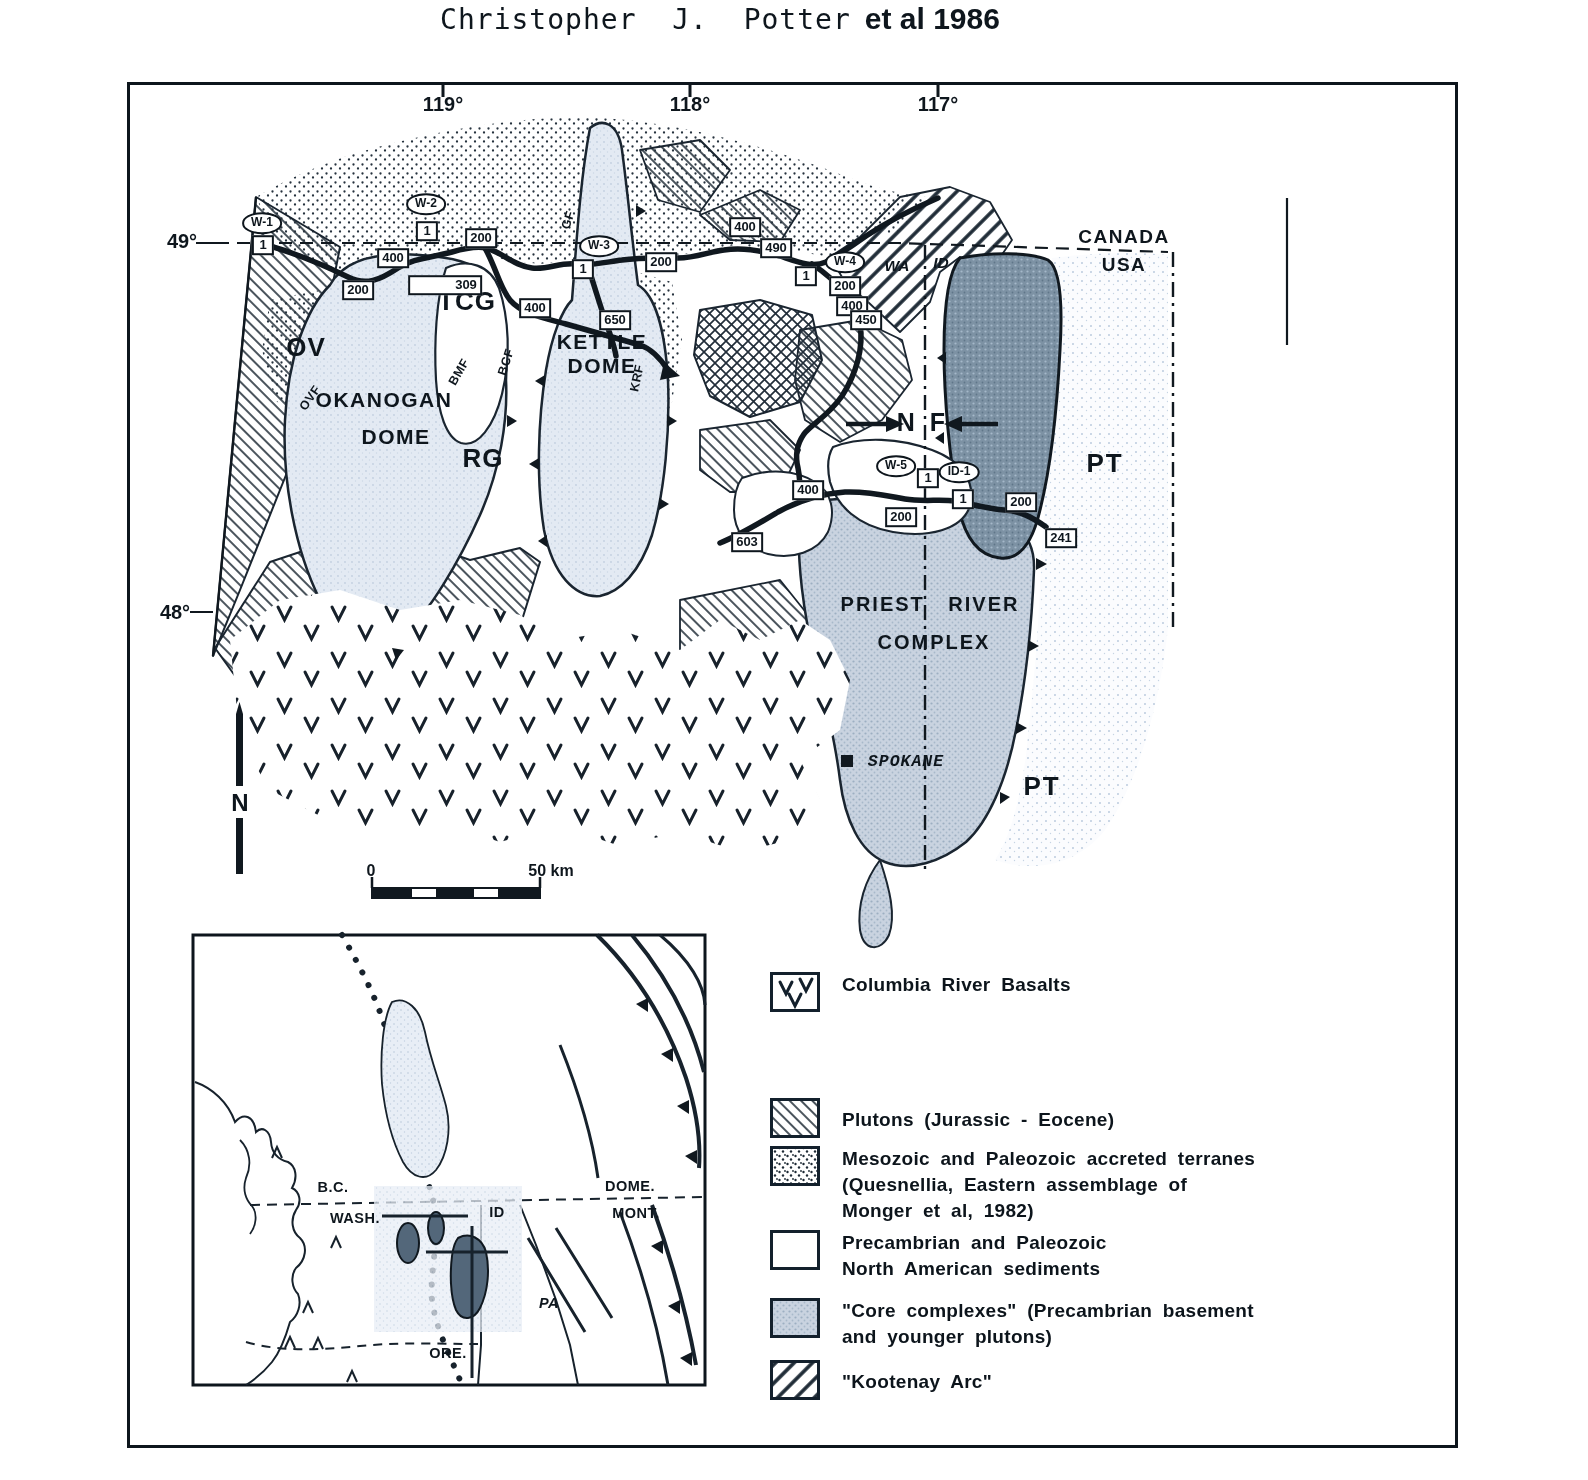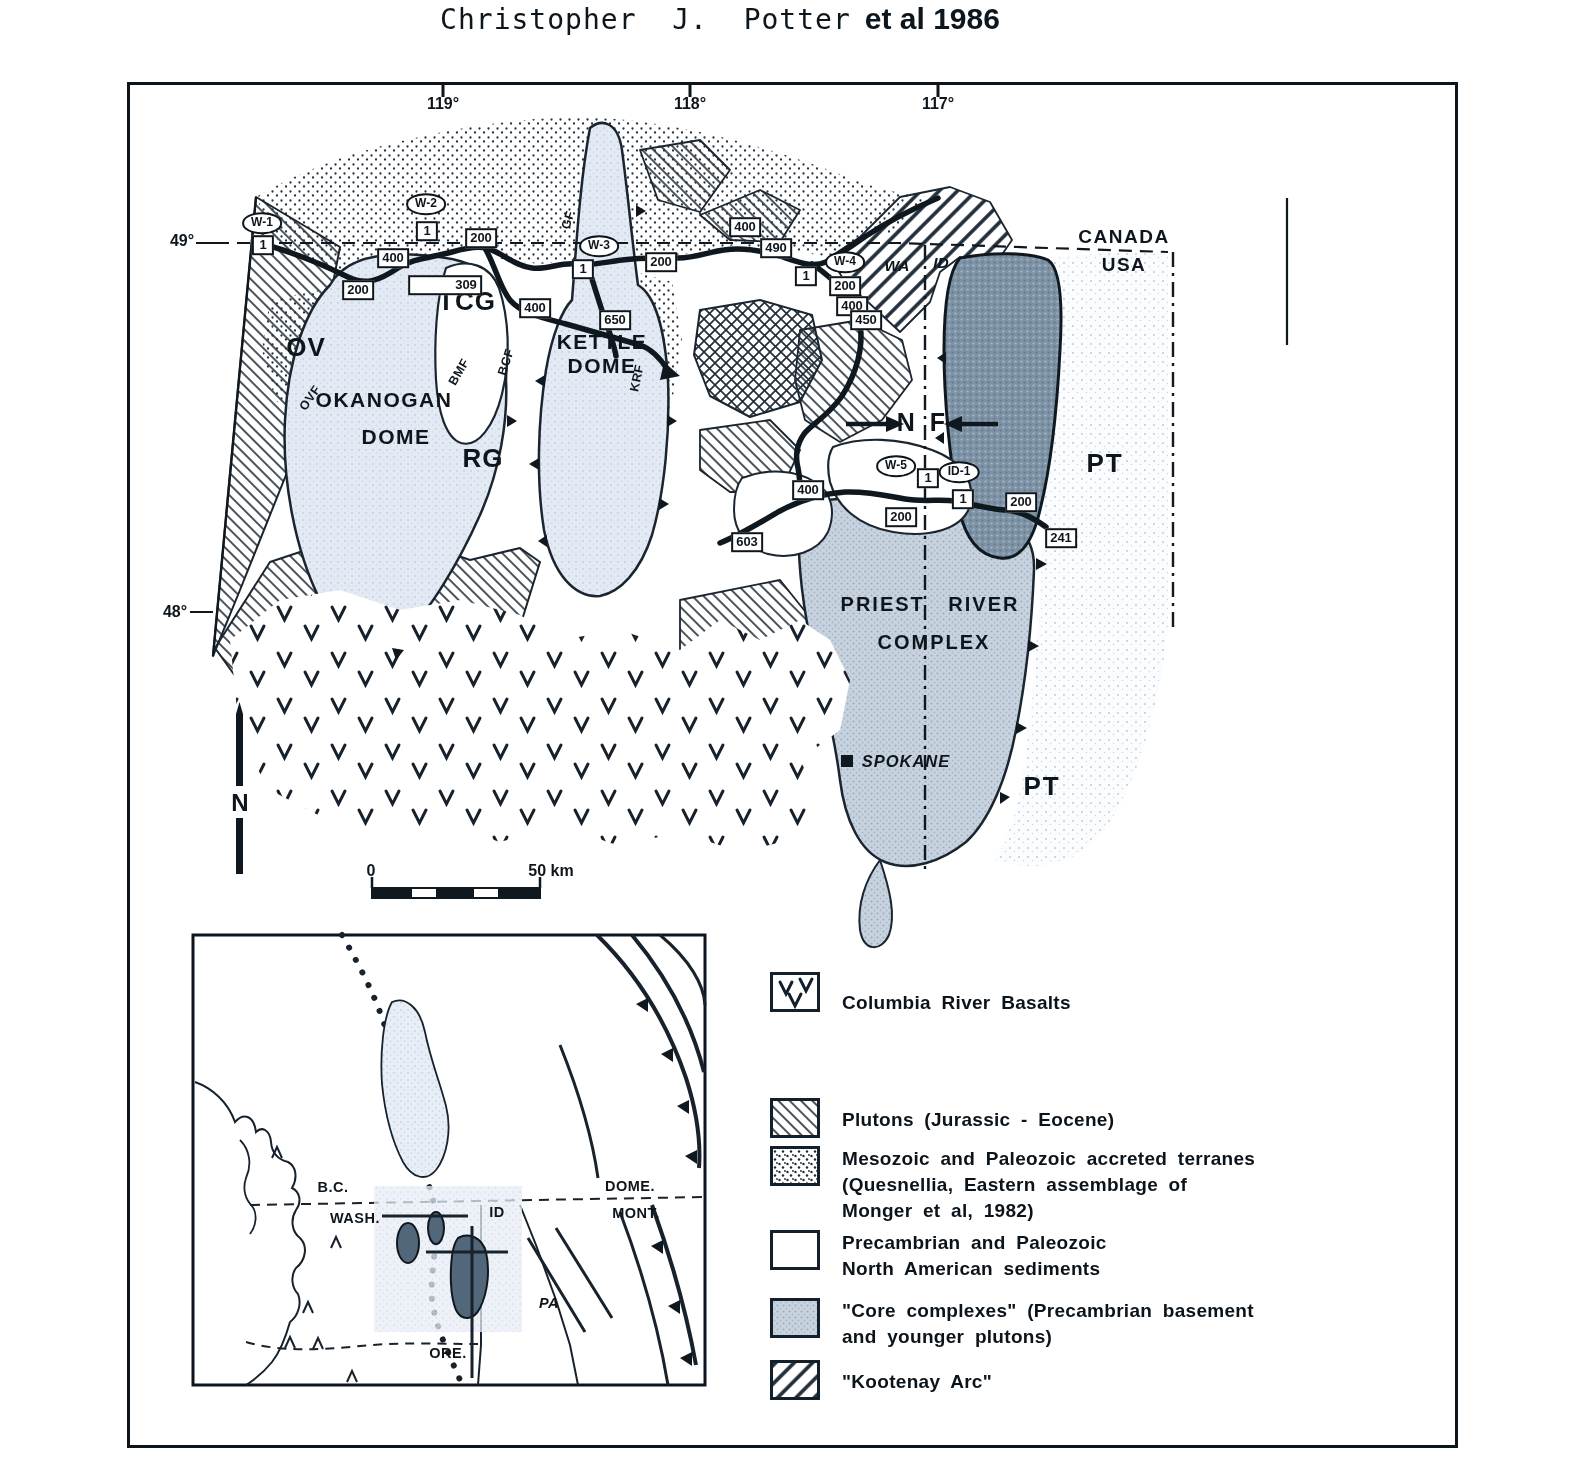--- a/index.html
+++ b/index.html
@@ -8,31 +8,31 @@
   #map-svg{position:absolute;left:0;top:0;pointer-events:none;}
   #figure-frame{position:absolute;left:127px;top:82px;width:1325px;height:1360px;
                 border:3.5px solid #0d151c;background:transparent;}
   #title{position:absolute;top:2px;left:130px;width:1180px;text-align:center;color:#0e161d;}
   #title .author{font-family:"DejaVu Sans Mono",monospace;font-weight:400;font-size:28px;
                  letter-spacing:1px;white-space:pre;}
   #title .suffix{font-family:"Liberation Sans",sans-serif;font-weight:600;font-size:30px;
                  margin-left:14px;}
   #labels{position:absolute;left:0;top:0;width:1588px;height:1480px;}
   .lbl{position:absolute;transform:translate(-50%,-50%);color:#0e161d;white-space:pre;}
-  .lon,.coord{font-weight:700;font-size:16px;}
+  .lon,.coord{font-weight:700;font-size:20px;}
   .lon-tick{position:absolute;top:84px;width:3px;height:13px;background:#0e161d;
             transform:translateX(-50%);}
   .country{font-weight:700;font-size:19px;letter-spacing:1.5px;}
   .state{font-weight:700;font-style:italic;font-size:15.5px;}
   .unit{font-weight:700;font-size:26px;letter-spacing:1px;}
   .dome{font-weight:700;font-size:21px;letter-spacing:1.5px;}
   .wide{word-spacing:16px;letter-spacing:2px;font-size:20px;}
   .nf{font-weight:700;font-size:25px;letter-spacing:4px;}
   .pt{font-weight:700;font-size:26px;letter-spacing:2px;}
-  .city{font-weight:700;font-style:italic;font-size:16.5px;letter-spacing:1px;}
+  .city{font-weight:700;font-style:italic;font-size:16.5px;letter-spacing:1px;font-family:Liberation Mono, monospace;}
   .north{font-weight:700;font-size:24px;}
   .scale-num{font-weight:700;font-size:16px;}
   .fault{font-weight:700;font-size:12.5px;letter-spacing:.5px;}
   .ins{font-weight:700;font-size:14.5px;letter-spacing:.5px;}
   .ins.italic{font-style:italic;}
   .sbox{position:absolute;transform:translate(-50%,-50%);background:#ffffff;
         border:2.2px solid #0e161d;font:700 13px/1.2 "Liberation Sans",sans-serif;
         padding:0 3px;color:#0e161d;white-space:nowrap;}
   .sbox.one{padding:0 5.5px;}
   .soval{position:absolute;transform:translate(-50%,-50%);background:#ffffff;
@@ -319,21 +319,21 @@
       <div class="sbox" style="left: 747px; top: 542px;">603</div>
       <div class="sbox" style="left: 1021px; top: 502px;">200</div>
       <div class="sbox" style="left: 1061px; top: 538px;">241</div>
       <div class="lbl ins" style="left: 333px; top: 1187px;">B.C.</div>
       <div class="lbl ins" style="left: 355px; top: 1218px;">WASH.</div>
       <div class="lbl ins" style="left: 630px; top: 1186px;">DOME.</div>
       <div class="lbl ins" style="left: 636px; top: 1213px;">MONT.</div>
       <div class="lbl ins" style="left: 497px; top: 1212px;">ID</div>
       <div class="lbl ins italic" style="left: 549px; top: 1303px;">PA</div>
       <div class="lbl ins" style="left: 448px; top: 1353px;">ORE.</div>
-      <div class="leg-row" style="top: 972px; align-items: flex-end;">
+      <div class="leg-row" style="top: 972px; align-items: flex-start;">
         <div><svg width="50" height="40" viewBox="0 0 50 40">
             <rect x="1.5" y="1.5" width="47" height="37" fill="#ffffff" stroke="#13202c" stroke-width="3"></rect>
             <path d="M10,10 l6,12 l6,-12 M30,7 l6,12 l6,-12 M19,22 l6,12 l6,-12" fill="none" stroke="#13202c" stroke-width="3" stroke-linecap="round"></path>
           </svg></div>
         <div class="leg-text">
           <div>Columbia River Basalts</div>
         </div>
       </div>
       <div class="leg-row" style="top: 1098px; align-items: center;">
         <div><svg width="50" height="40" viewBox="0 0 50 40">

